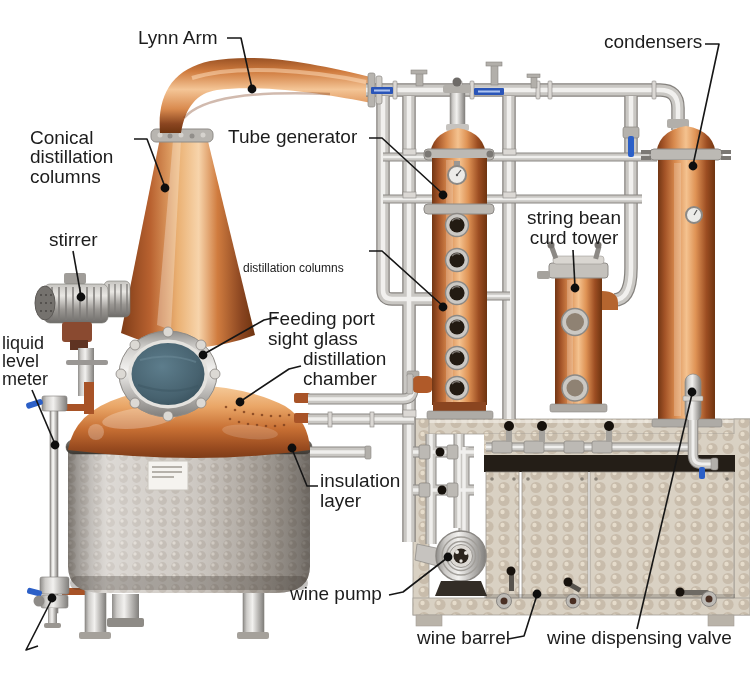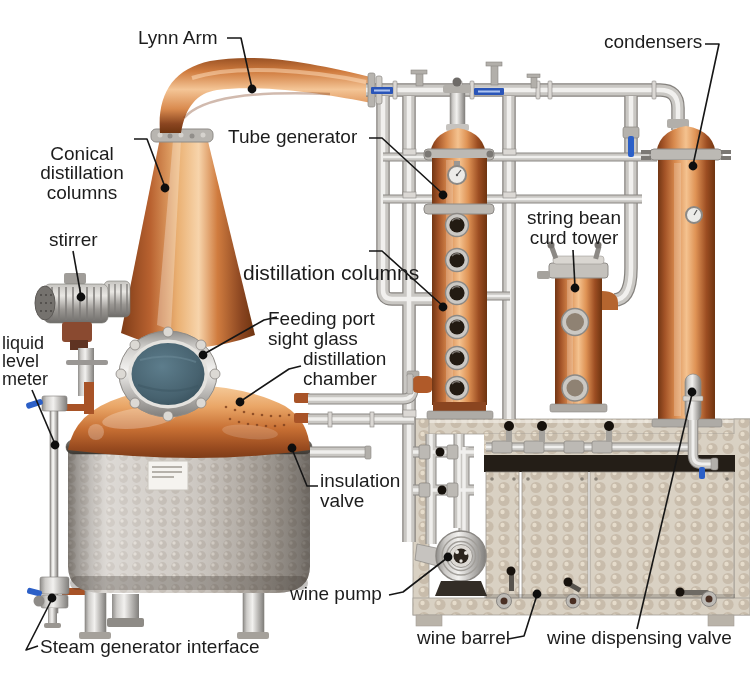--- a/index.html
+++ b/index.html
@@ -2,25 +2,25 @@
 <html><head>
 <meta charset="utf-8">
 <style>
   html,body{margin:0;padding:0;background:#ffffff;}
   .stage{position:relative;width:750px;height:700px;background:#ffffff;overflow:hidden;
          font-family:"Liberation Sans",sans-serif;}
   .stage svg{position:absolute;left:0;top:0;}
   .lbl{position:absolute;font-size:19px;line-height:1.1;color:#1c1c1c;white-space:pre-line;}
   #L-lynn{left:138px;top:28px;}
   #L-cond{left:604px;top:32px;}
-  #L-conical{left:30px;top:144px;width:104px;text-align:center;line-height:1.02;}
+  #L-conical{left:30px;top:128px;width:104px;text-align:left;line-height:1.02;}
   #L-tube{left:228px;top:127px;}
   #L-stirrer{left:49px;top:230px;}
   #L-tower{left:243px;top:241px;}
-  #L-tower .sub{font-size:21px;line-height:1.0;margin-top:0px;}
+  #L-tower .sub{font-size:12px;line-height:1.0;margin-top:0px;}
   #L-sbean{left:516px;top:208px;width:116px;text-align:center;line-height:1.04;}
   #L-llm{left:2px;top:334px;width:58px;text-align:left;font-size:18px;line-height:1.0;}
   #L-feed{left:268px;top:309px;line-height:1.04;}
   #L-dchamber{left:303px;top:349px;line-height:1.04;}
   #L-insul{left:320px;top:471px;line-height:1.04;}
   #L-wpump{left:290px;top:584px;}
   #L-steam{left:40px;top:637px;}
   #L-wbarrel{left:417px;top:628px;}
   #L-wdisp{left:547px;top:628px;}
 </style>
@@ -497,18 +497,17 @@
 <div class="lbl" id="L-sbean">string bean
 curd tower</div>
 <div class="lbl" id="L-llm">liquid
 level
 meter</div>
 <div class="lbl" id="L-feed">Feeding port
 sight glass</div>
 <div class="lbl" id="L-dchamber">distillation
 chamber</div>
 <div class="lbl" id="L-insul">insulation
-valve</div>
+layer</div>
 <div class="lbl" id="L-wpump">wine pump</div>
-<div class="lbl" id="L-steam">Steam generator interface</div>
 <div class="lbl" id="L-wbarrel">wine barrel</div>
 <div class="lbl" id="L-wdisp">wine dispensing valve</div>
 </div>
 
 </body></html>

